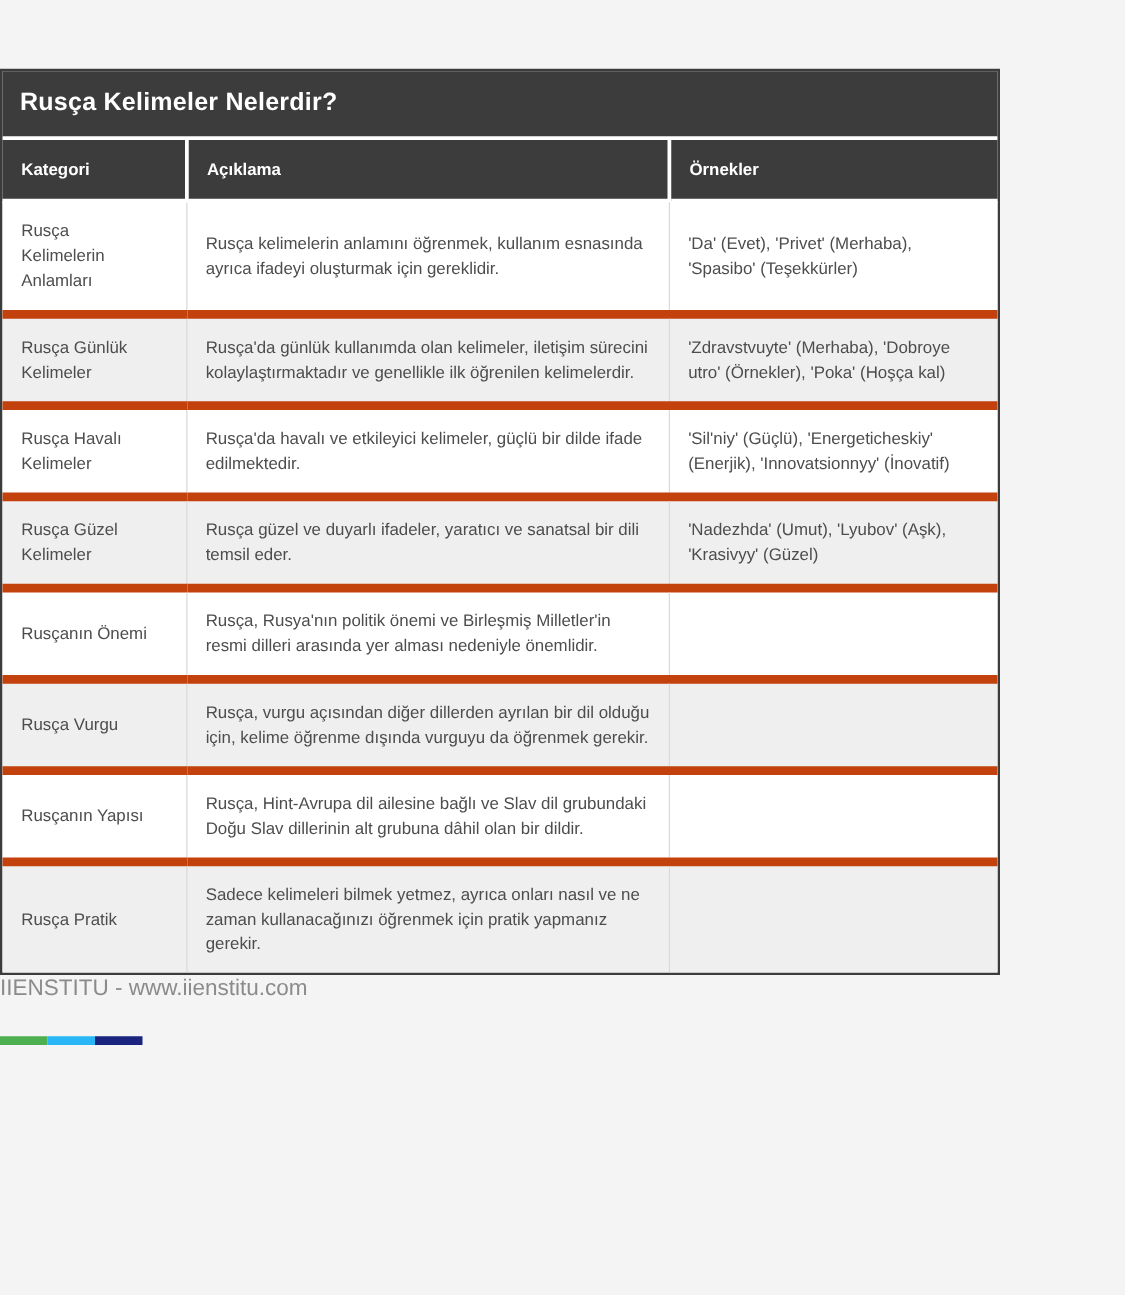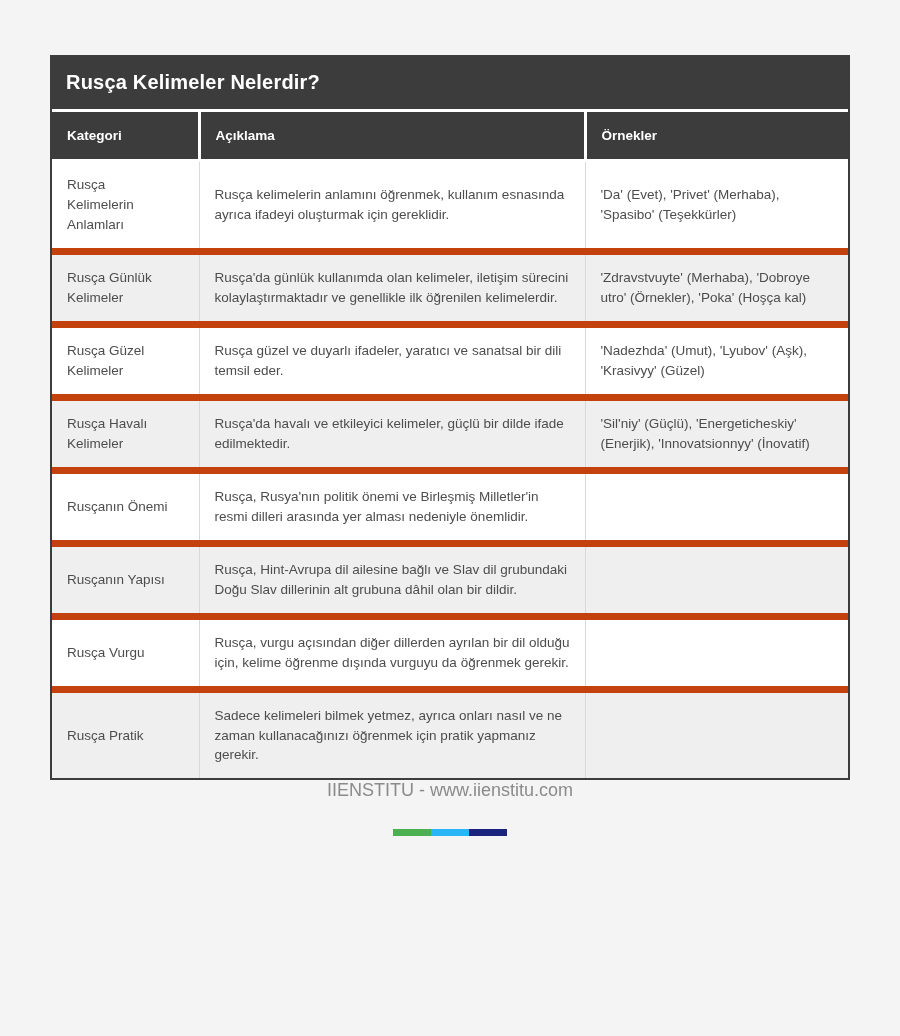--- a/index.html
+++ b/index.html
@@ -10,21 +10,21 @@
     background: #f4f4f4;
     font-family: "Liberation Sans", "DejaVu Sans", sans-serif;
     overflow: hidden;
   }
   .page {
     width: 900px;
     height: 784px;
     padding-top: 55px;
     display: flex;
     flex-direction: column;
-    align-items: center;
+    align-items: flex-start;
   }
   .card {
     width: 800px;
     border: 2px solid #3c3c3c;
     background: #ffffff;
   }
   .card-title {
     background: #3c3c3c;
     color: #ffffff;
     font-size: 20px;
@@ -107,42 +107,42 @@
     <td class="cat">Rusça Kelimelerin Anlamları</td>
     <td class="desc">Rusça kelimelerin anlamını öğrenmek, kullanım esnasında ayrıca ifadeyi oluşturmak için gereklidir.</td>
     <td class="ex">'Da' (Evet), 'Privet' (Merhaba), 'Spasibo' (Teşekkürler)</td>
   </tr>
           <tr>
     <td class="cat">Rusça Günlük Kelimeler</td>
     <td class="desc">Rusça'da günlük kullanımda olan kelimeler, iletişim sürecini kolaylaştırmaktadır ve genellikle ilk öğrenilen kelimelerdir.</td>
     <td class="ex">'Zdravstvuyte' (Merhaba), 'Dobroye utro' (Örnekler), 'Poka' (Hoşça kal)</td>
   </tr>
           <tr>
+    <td class="cat">Rusça Havalı Kelimeler</td>
+    <td class="desc">Rusça'da havalı ve etkileyici kelimeler, güçlü bir dilde ifade edilmektedir.</td>
+    <td class="ex">'Sil'niy' (Güçlü), 'Energeticheskiy' (Enerjik), 'Innovatsionnyy' (İnovatif)</td>
+  </tr>
+          <tr>
     <td class="cat">Rusça Güzel Kelimeler</td>
     <td class="desc">Rusça güzel ve duyarlı ifadeler, yaratıcı ve sanatsal bir dili temsil eder.</td>
     <td class="ex">'Nadezhda' (Umut), 'Lyubov' (Aşk), 'Krasivyy' (Güzel)</td>
-  </tr>
-          <tr>
-    <td class="cat">Rusça Havalı Kelimeler</td>
-    <td class="desc">Rusça'da havalı ve etkileyici kelimeler, güçlü bir dilde ifade edilmektedir.</td>
-    <td class="ex">'Sil'niy' (Güçlü), 'Energeticheskiy' (Enerjik), 'Innovatsionnyy' (İnovatif)</td>
   </tr>
           <tr>
     <td class="cat">Rusçanın Önemi</td>
     <td class="desc">Rusça, Rusya'nın politik önemi ve Birleşmiş Milletler'in resmi dilleri arasında yer alması nedeniyle önemlidir.</td>
     <td class="ex"></td>
   </tr>
           <tr>
-    <td class="cat">Rusçanın Yapısı</td>
-    <td class="desc">Rusça, Hint-Avrupa dil ailesine bağlı ve Slav dil grubundaki Doğu Slav dillerinin alt grubuna dâhil olan bir dildir.</td>
+    <td class="cat">Rusça Vurgu</td>
+    <td class="desc">Rusça, vurgu açısından diğer dillerden ayrılan bir dil olduğu için, kelime öğrenme dışında vurguyu da öğrenmek gerekir.</td>
     <td class="ex"></td>
   </tr>
           <tr>
-    <td class="cat">Rusça Vurgu</td>
-    <td class="desc">Rusça, vurgu açısından diğer dillerden ayrılan bir dil olduğu için, kelime öğrenme dışında vurguyu da öğrenmek gerekir.</td>
+    <td class="cat">Rusçanın Yapısı</td>
+    <td class="desc">Rusça, Hint-Avrupa dil ailesine bağlı ve Slav dil grubundaki Doğu Slav dillerinin alt grubuna dâhil olan bir dildir.</td>
     <td class="ex"></td>
   </tr>
           <tr>
     <td class="cat">Rusça Pratik</td>
     <td class="desc">Sadece kelimeleri bilmek yetmez, ayrıca onları nasıl ve ne zaman kullanacağınızı öğrenmek için pratik yapmanız gerekir.</td>
     <td class="ex"></td>
   </tr>
         </tbody>
     </table>
   </div>

